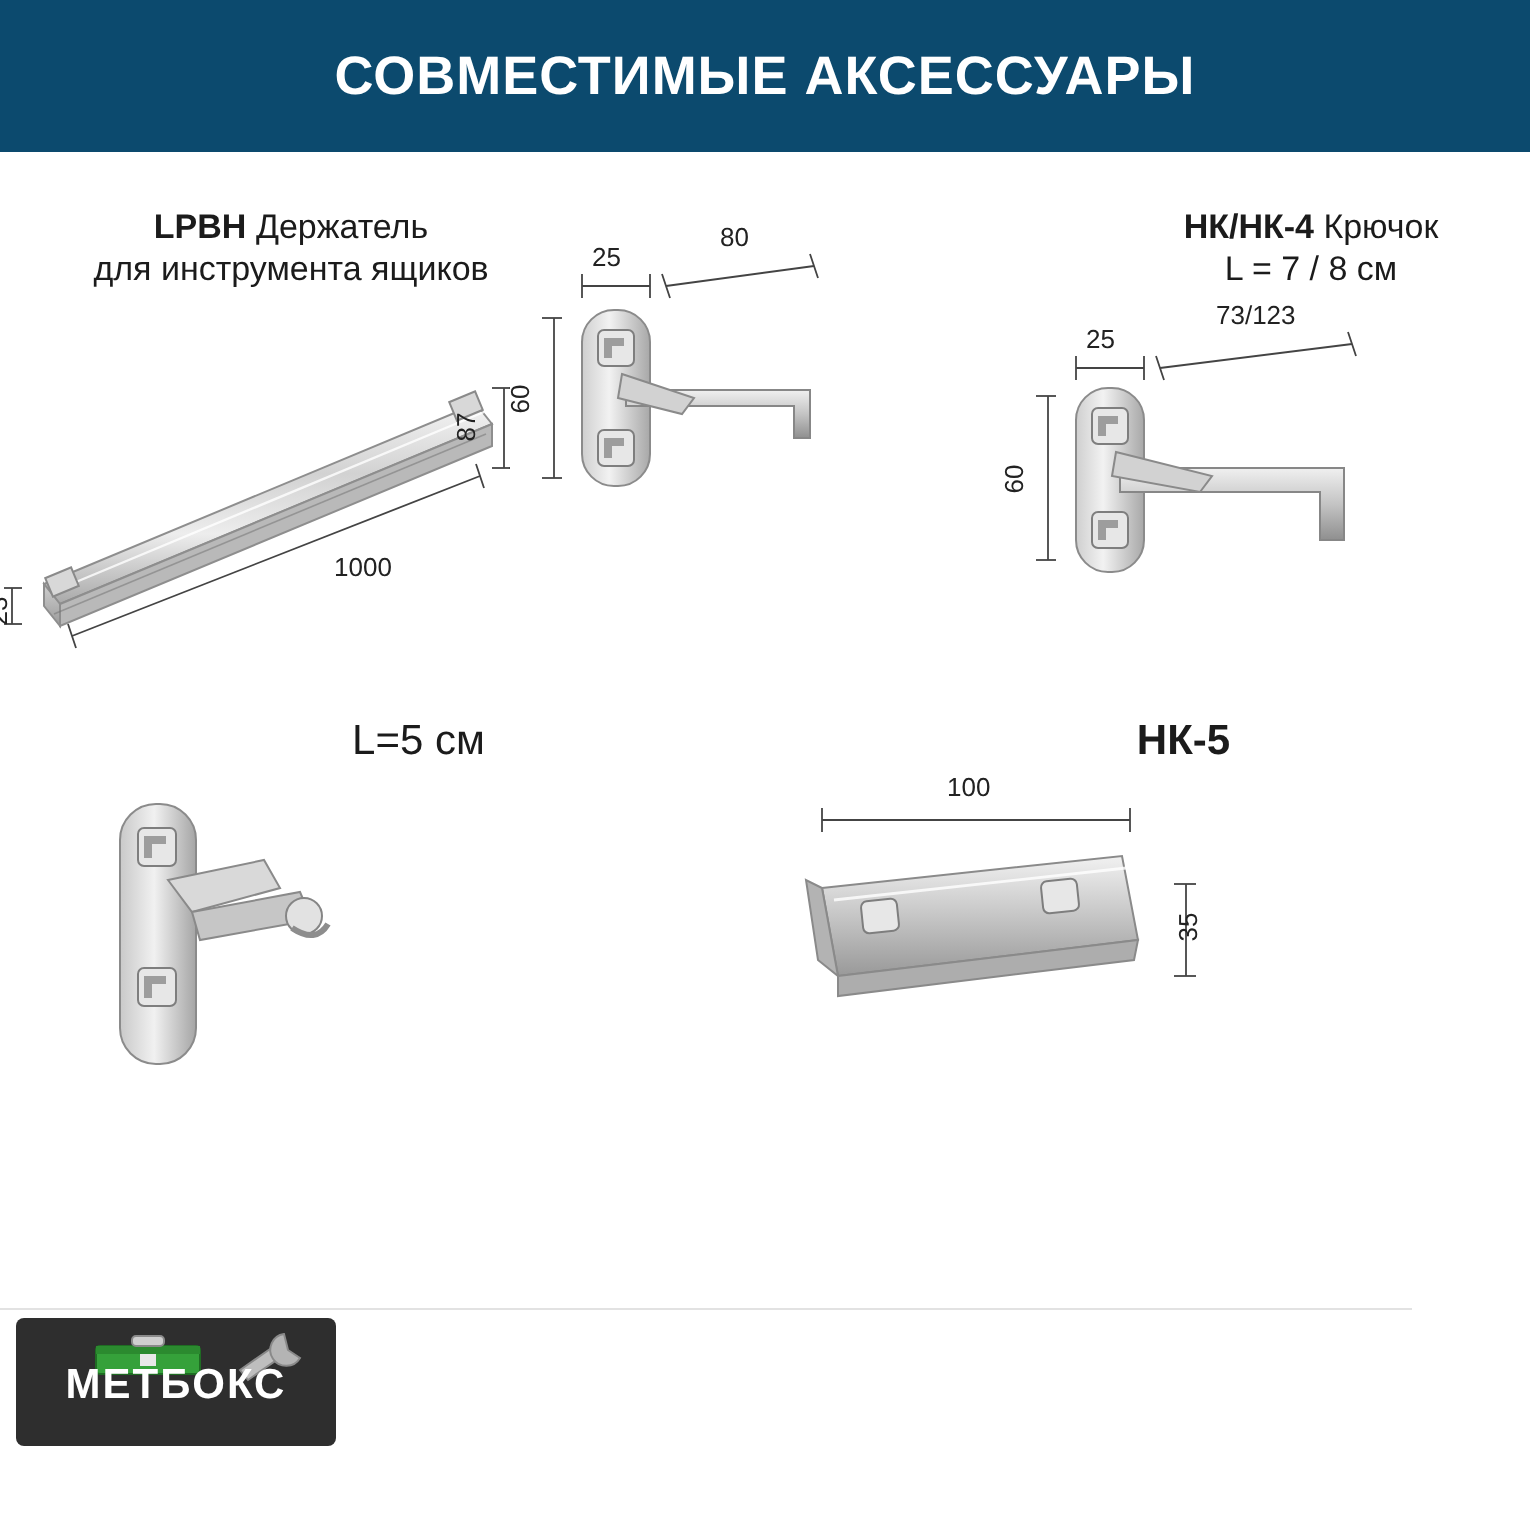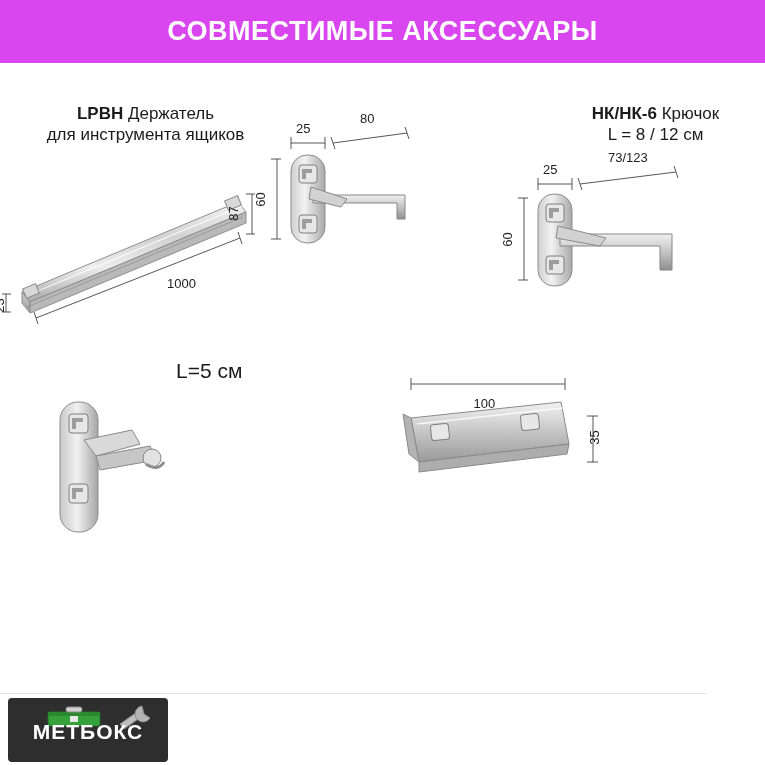--- a/index.html
+++ b/index.html
@@ -19,22 +19,22 @@
     width: 765px;
     height: 765px;
     background: #ffffff;
   }
 
   
   .header {
     position: absolute;
     left: 0; top: 0;
     width: 765px;
-    height: 63px;
-    background: #d946ef;
+    height: 76px;
+    background: #0c4a6e;
     display: flex;
     align-items: center;
     justify-content: center;
     box-sizing: border-box;
   }
   .header-title {
     color: #ffffff;
     font-size: 27px;
     font-weight: bold;
     letter-spacing: 0.5px;
@@ -91,21 +91,21 @@
   }
   .dim-v {
     transform: rotate(-90deg);
     transform-origin: 50% 50%;
   }
 
   
   .footer {
     position: absolute;
     left: 0;
-    top: 693px;
+    top: 654px;
     width: 706px;
     height: 72px;
     background: #ffffff;
     border-top: 1px solid #e2e2e2;
   }
   .logo-box {
     position: absolute;
     left: 8px;
     top: 4px;
     width: 160px;
@@ -255,24 +255,24 @@
           </svg>
           <div class="dim" style="left:41px; top:18px;">25</div>
           <div class="dim" style="left:105px; top:8px;text-align:right;">80</div>
           <div class="dim dim-v" style="left:-2px; top:89px;">60</div>
         </div>
       </div>
 
       <div class="cell">
         <div class="caption cap-r1">
           <span class="cap-line">
-            <span class="code">НК/НК-6</span>
+            <span class="code">НК/НК-4</span>
             <span>Крючок</span>
           </span>
-          <span class="cap-line">L = 8 / 12 см</span>
+          <span class="cap-line">L = 7 / 8 см</span>
         </div>
         <div class="art">
           <svg width="255" height="180" viewBox="0 0 255 180">
             <g>
               <rect x="28" y="48" width="34" height="92" rx="16" fill="url(#platep)" stroke="#8b8b8b"></rect>
               <rect x="36" y="58" width="18" height="18" rx="3" fill="#e7e7e7" stroke="#7e7e7e"></rect>
               <path d="M39 62 h10 v4 h-6 v6 h-4 z" fill="#9d9d9d"></path>
               <rect x="36" y="110" width="18" height="18" rx="3" fill="#e7e7e7" stroke="#7e7e7e"></rect>
               <path d="M39 114 h10 v4 h-6 v6 h-4 z" fill="#9d9d9d"></path>
 
@@ -324,20 +324,23 @@
               <path d="M96 72 L150 62 L156 76 L100 86 Z" fill="#c6c6c6" stroke="#8a8a8a"></path>
               <circle cx="152" cy="74" r="9" fill="#e2e2e2" stroke="#858585"></circle>
               <path d="M146 80 q12 8 18 -2" fill="none" stroke="#8d8d8d" stroke-width="3"></path>
             </g>
           </svg>
         </div>
       </div>
 
       <div class="cell">
         <div class="caption cap-r2">
+          <span class="cap-line">
+            <span class="code">НК-5</span>
+          </span>
         </div>
         <div class="art">
           <svg width="255" height="185" viewBox="0 0 255 185">
             <defs>
               <linearGradient id="body5" x1="0" y1="0" x2="0" y2="1">
                 <stop offset="0%" stop-color="#f1f1f1"></stop>
                 <stop offset="45%" stop-color="#cacaca"></stop>
                 <stop offset="100%" stop-color="#999999"></stop>
               </linearGradient>
             </defs>
@@ -351,21 +354,21 @@
             </g>
             <g stroke="#444" stroke-width="0.9" fill="none">
               <line x1="28" y1="26" x2="182" y2="26"></line>
               <line x1="28" y1="20" x2="28" y2="32"></line>
               <line x1="182" y1="20" x2="182" y2="32"></line>
               <line x1="210" y1="58" x2="210" y2="104"></line>
               <line x1="204" y1="58" x2="215" y2="58"></line>
               <line x1="204" y1="104" x2="215" y2="104"></line>
             </g>
           </svg>
-          <div class="dim" style="left:91px; top:2px;margin-top:36px;">100</div>
+          <div class="dim" style="left:91px; top:2px;">100</div>
           <div class="dim dim-v" style="left:204px; top:72px;">35</div>
         </div>
       </div>
 
     </div>
   </div>
 
   <div class="footer">
     <div class="logo-box">
       <svg class="logo-box-icon" viewBox="0 0 60 22">

